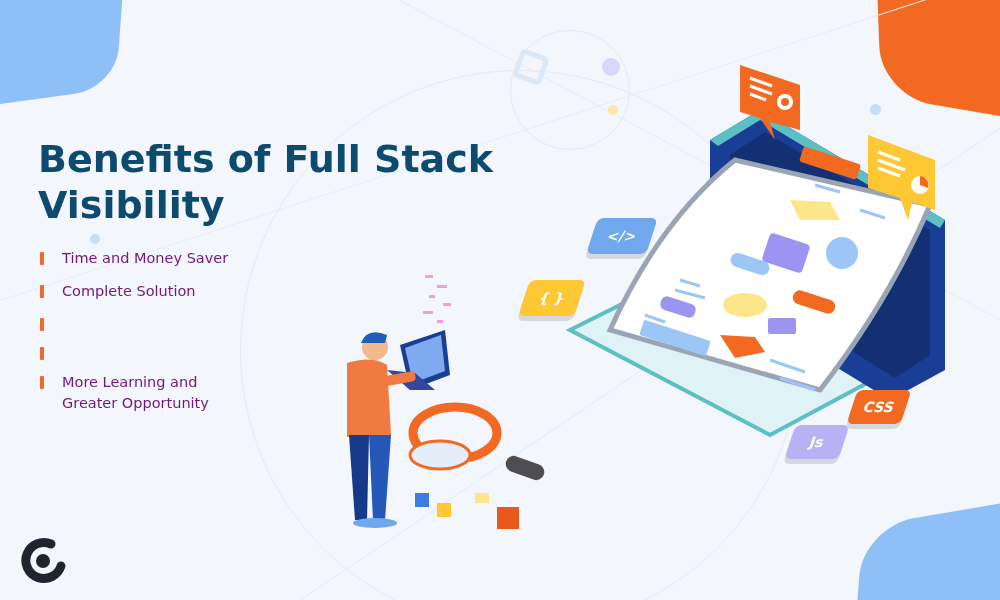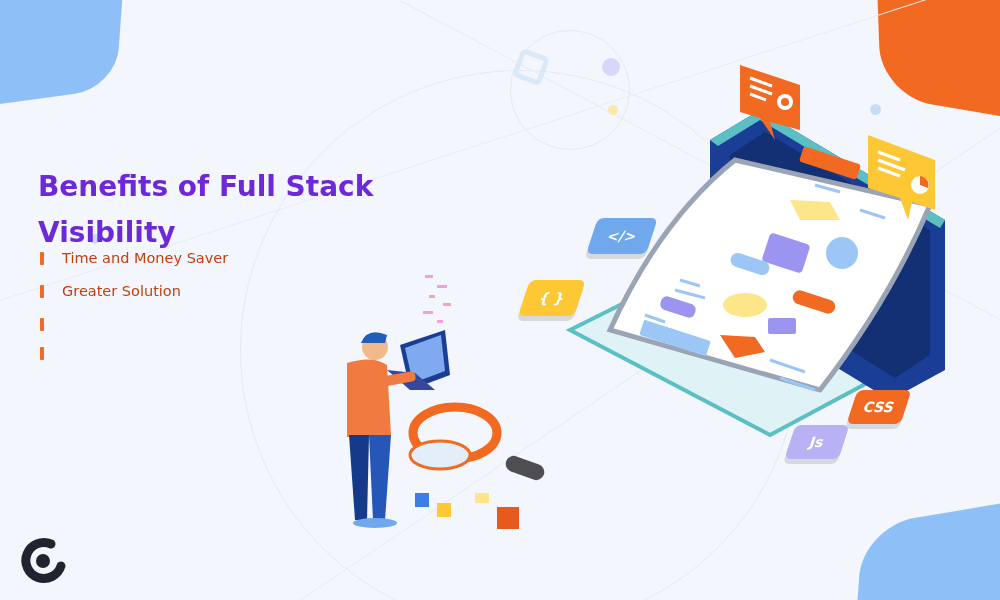--- a/index.html
+++ b/index.html
@@ -20,28 +20,27 @@
   
   .guide { position: absolute; border: 1px solid #e3eaf5; border-radius: 50%; }
   .line { position: absolute; height: 1px; background: #e6ecf6; transform-origin: left center; }
 
   .dot { position: absolute; border-radius: 50%; }
   .ring-sq { position: absolute; border: 5px solid #dbe8f7; border-radius: 6px; transform: rotate(20deg); }
 
   
   .title {
     position: absolute; left: 38px; top: 136px; width: 520px;
-    color: #6d28d9; font-weight: bold; font-size: 28px; line-height: 46px;
+    color: #0c4a6e; font-weight: bold; font-size: 38px; line-height: 46px;
     font-family: "DejaVu Sans", sans-serif;
-    margin-top: 28px;
   }
   .benefits { position: absolute; left: 40px; top: 248px; list-style: none; }
   .benefit { display: flex; align-items: flex-start; margin-bottom: 12px; }
   .bullet { width: 4px; height: 13px; background: #ee6a2b; margin-top: 4px; margin-right: 18px; border-radius: 1px; flex-shrink: 0; }
-  .benefit-text { color: #c2410c; font-size: 14.5px; line-height: 21px; width: 170px; }
+  .benefit-text { color: #701a75; font-size: 14.5px; line-height: 21px; width: 170px; }
 
   
   .logo { position: absolute; left: 18px; bottom: 14px; width: 50px; height: 50px; }
 
   
   .illus { position: absolute; }
   .tile { position: absolute; border-radius: 6px; box-shadow: 0 5px 0 rgba(0,0,0,0.12); display: flex; align-items: center; justify-content: center; color: #fff; font-weight: bold; }
 </style>
 </head>
 <body>
@@ -69,27 +68,31 @@
     <span>Visibility</span>
   </h1>
 
   <ul class="benefits">
     <li class="benefit">
       <span class="bullet"></span>
       <span class="benefit-text">Time and Money Saver</span>
     </li>
     <li class="benefit">
       <span class="bullet"></span>
-      <span class="benefit-text">Greater Solution</span>
+      <span class="benefit-text">Complete Solution</span>
     </li>
     <li class="benefit">
       <span class="bullet"></span>
     </li>
     <li class="benefit">
       <span class="bullet"></span>
+    </li>
+    <li class="benefit">
+      <span class="bullet"></span>
+      <span class="benefit-text">More Learning and Greater Opportunity</span>
     </li>
   </ul>
 
   <svg class="logo" viewBox="0 0 50 50">
     <path d="M33 8 A18 18 0 1 0 43 30" fill="none" stroke="#1f2430" stroke-width="9" stroke-linecap="round"></path>
     <circle cx="25" cy="25" r="7" fill="#1f2430"></circle>
   </svg>
 
   <svg class="illus" style="left:560px;top:60px;" width="400" height="390" viewBox="0 0 400 390">
 

